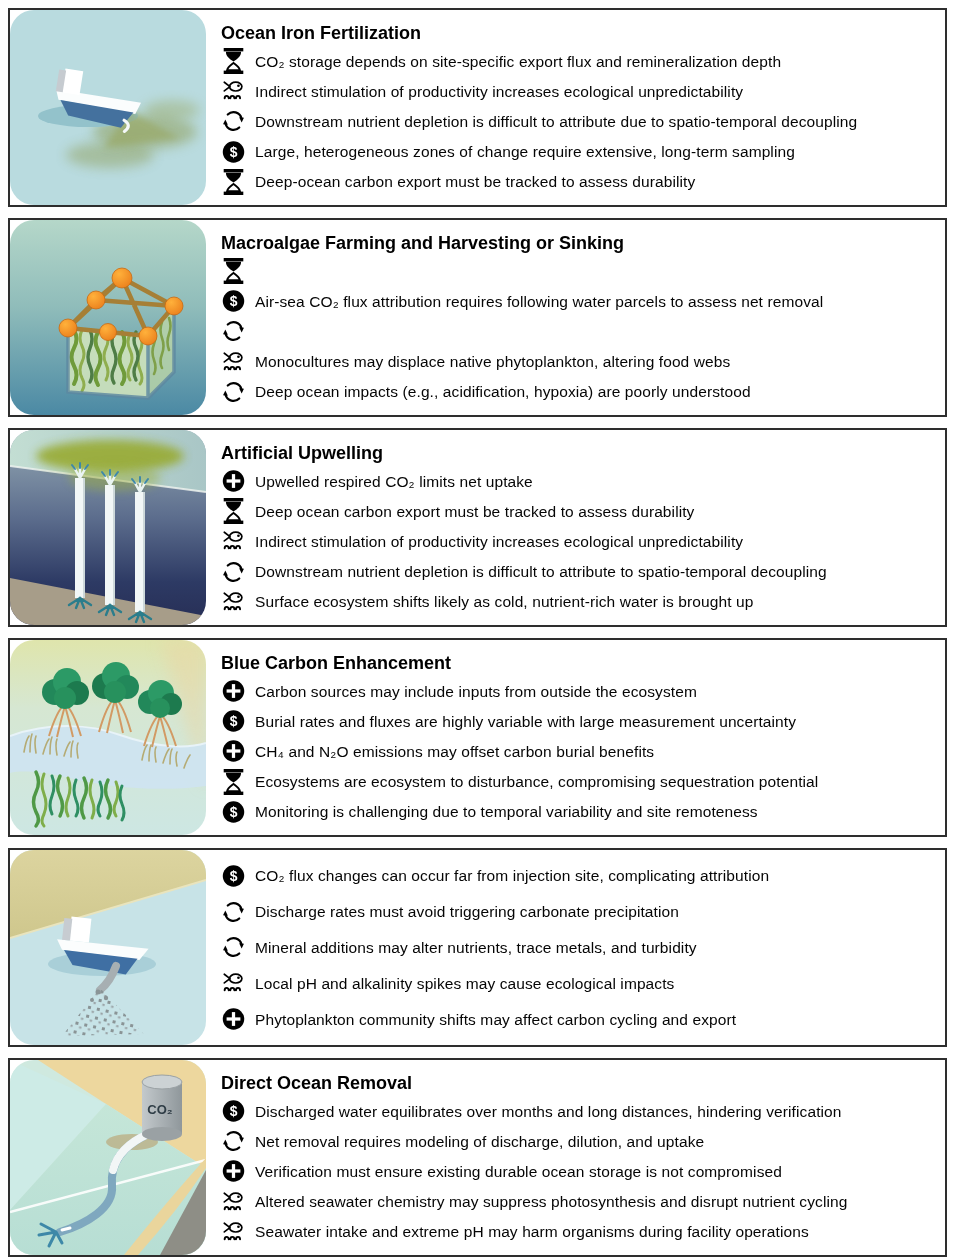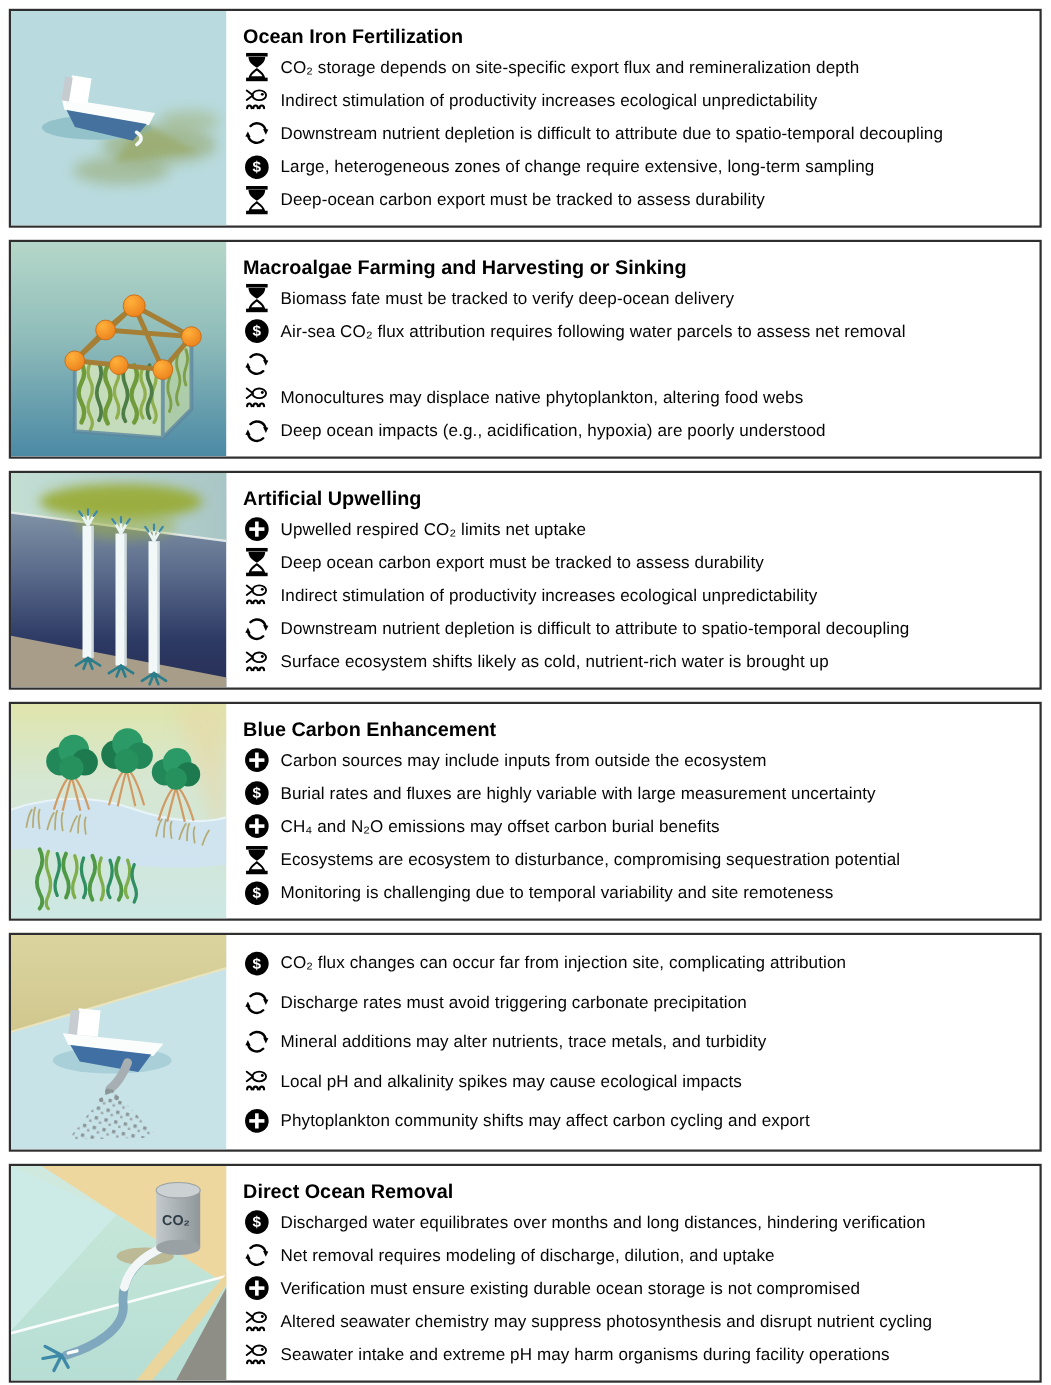--- a/index.html
+++ b/index.html
@@ -1,20 +1,20 @@
 <!DOCTYPE html>
 <html><head>
 <meta charset="utf-8">
 <style>
   html,body{margin:0;padding:0;background:#ffffff;}
   body{width:955px;height:1259px;font-family:"Liberation Sans","DejaVu Sans",sans-serif;color:#0a0a0a;overflow:hidden;}
   .page{padding:8px 8px 0 8px;box-sizing:border-box;}
   .panel{height:199px;margin-bottom:11px;border:2px solid #2e2e2e;background:#fff;display:flex;box-sizing:border-box;}
   .panel:last-of-type{margin-bottom:4px;}
-  .illu{flex:0 0 196px;width:196px;height:100%;overflow:hidden;}
+  .illu{flex:0 0 196px;width:196px;height:100%;overflow:hidden;border-radius:24px;}
   .illu svg{display:block;width:100%;height:100%;}
   .content{flex:1;min-width:0;padding:8px 20px 8px 15px;display:flex;flex-direction:column;box-sizing:border-box;}
   .title{margin:2px 0 0 0;font-size:18px;font-weight:bold;line-height:26px;color:#000;}
   .rows{flex:1;display:flex;flex-direction:column;justify-content:space-around;}
   .row{display:flex;align-items:center;gap:10px;height:29px;}
   .icon{flex:0 0 24px;width:24px;height:27px;display:flex;align-items:center;justify-content:center;}
   .icon svg{width:23px;height:26px;}
   .btxt{font-size:15.5px;line-height:1.1;white-space:nowrap;color:#050505;letter-spacing:0.1px;}
 </style>
 </head>
@@ -152,21 +152,20 @@
       <div class="rows">
         <div class="row">
             <span class="icon">
               <svg viewBox="0 0 22 26">
                 <rect x="1.2" y="0" width="19.6" height="3.4" fill="#000"></rect>
                 <rect x="1.2" y="22.6" width="19.6" height="3.4" fill="#000"></rect>
                 <path d="M3.4 3.8 H18.6 C18.6 8.6 14.6 11 12.4 12.6 L11 13.6 L9.6 12.6 C7.4 11 3.4 8.6 3.4 3.8 Z" fill="#000"></path>
                 <path d="M11 15 C8.6 16.8 5.2 19 4.6 22.2 H17.4 C16.8 19 13.4 16.8 11 15 Z" fill="none" stroke="#000" stroke-width="1.9"></path>
               </svg>
             </span>
-            <span class="btxt">Biomass fate must be tracked to verify deep-ocean delivery</span>
           </div>
         <div class="row">
             <span class="icon">
               <svg viewBox="0 0 24 24">
                 <circle cx="12" cy="12" r="11.2" fill="#000"></circle>
                 <text x="12" y="16.9" text-anchor="middle" font-size="14.5" font-weight="bold" fill="#fff" font-family="'Liberation Sans','DejaVu Sans',sans-serif">$</text>
               </svg>
             </span>
             <span class="btxt">Air-sea CO₂ flux attribution requires following water parcels to assess net removal</span>
           </div>

